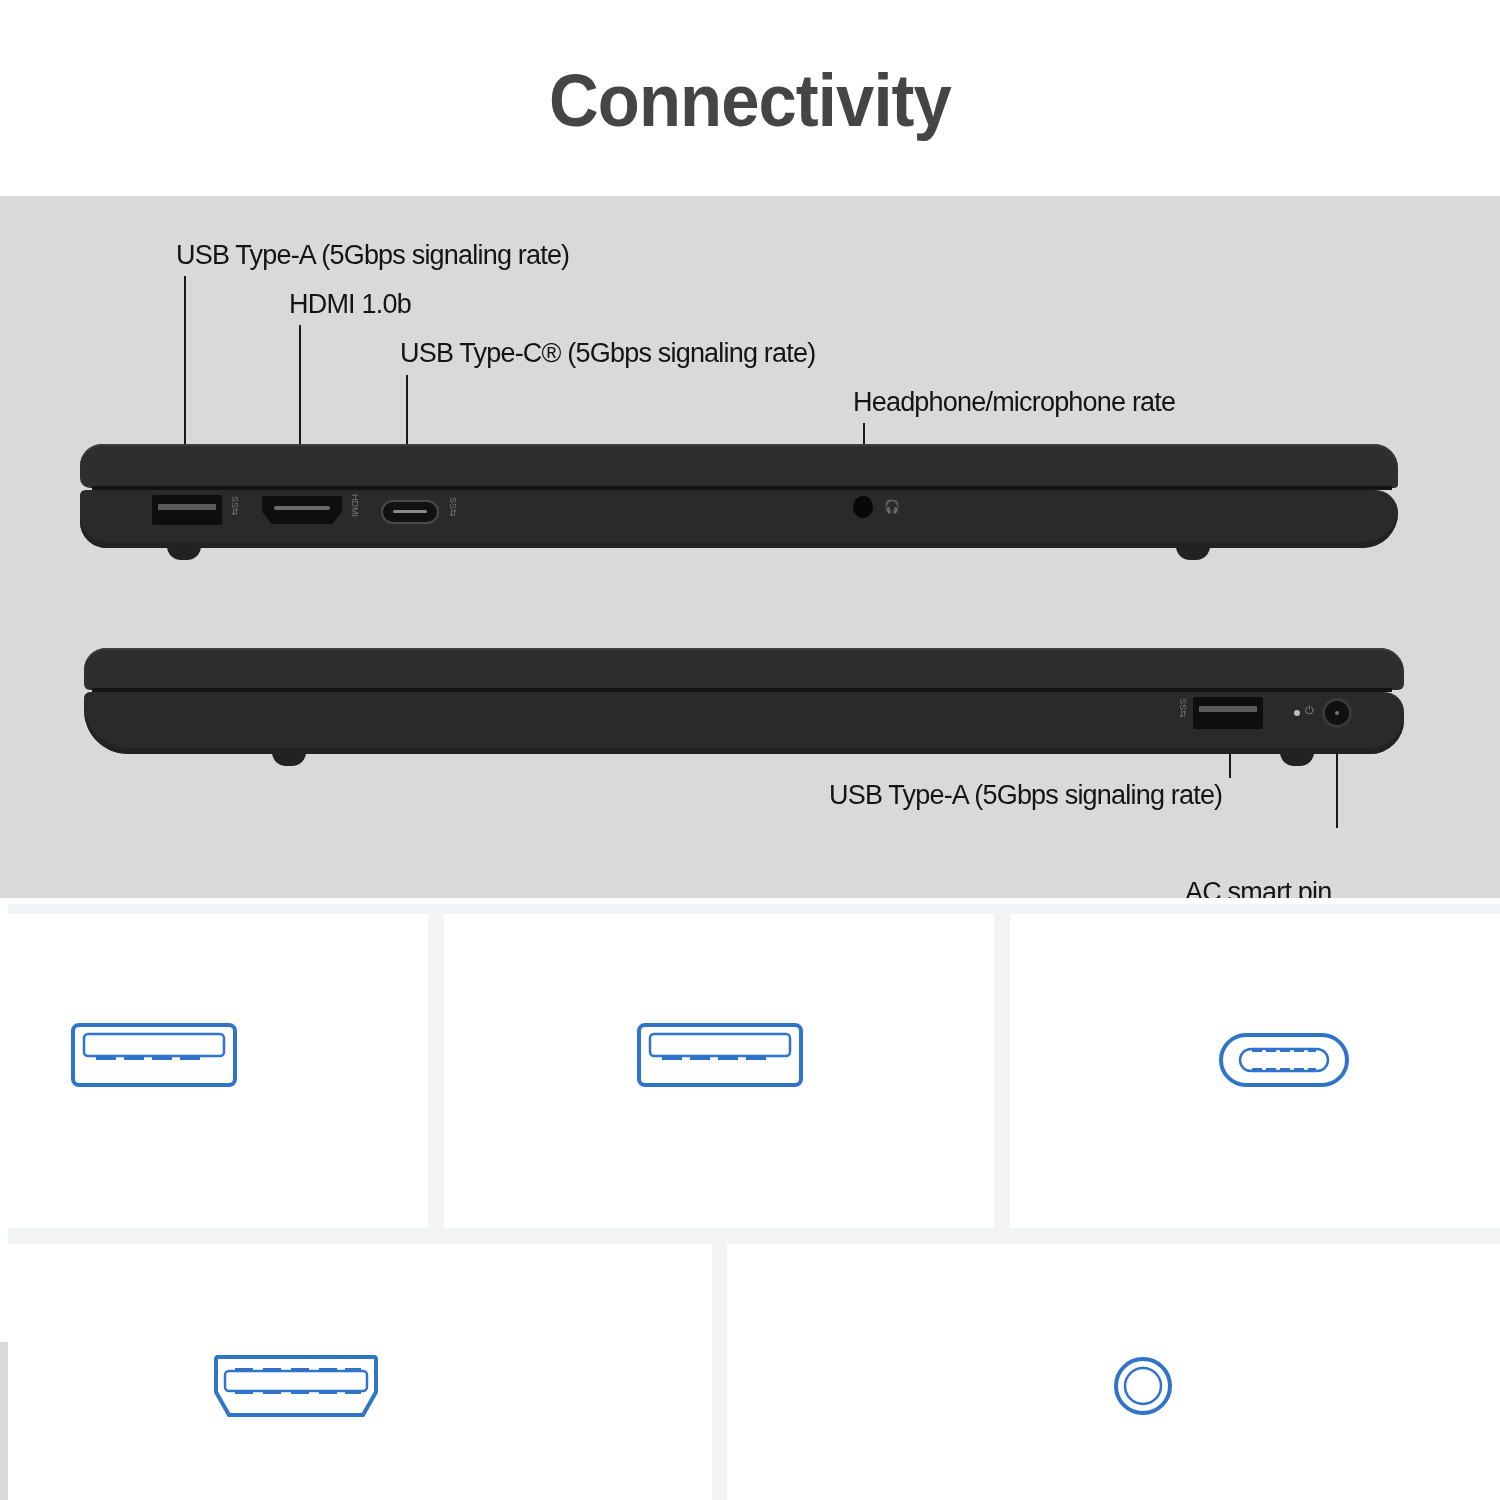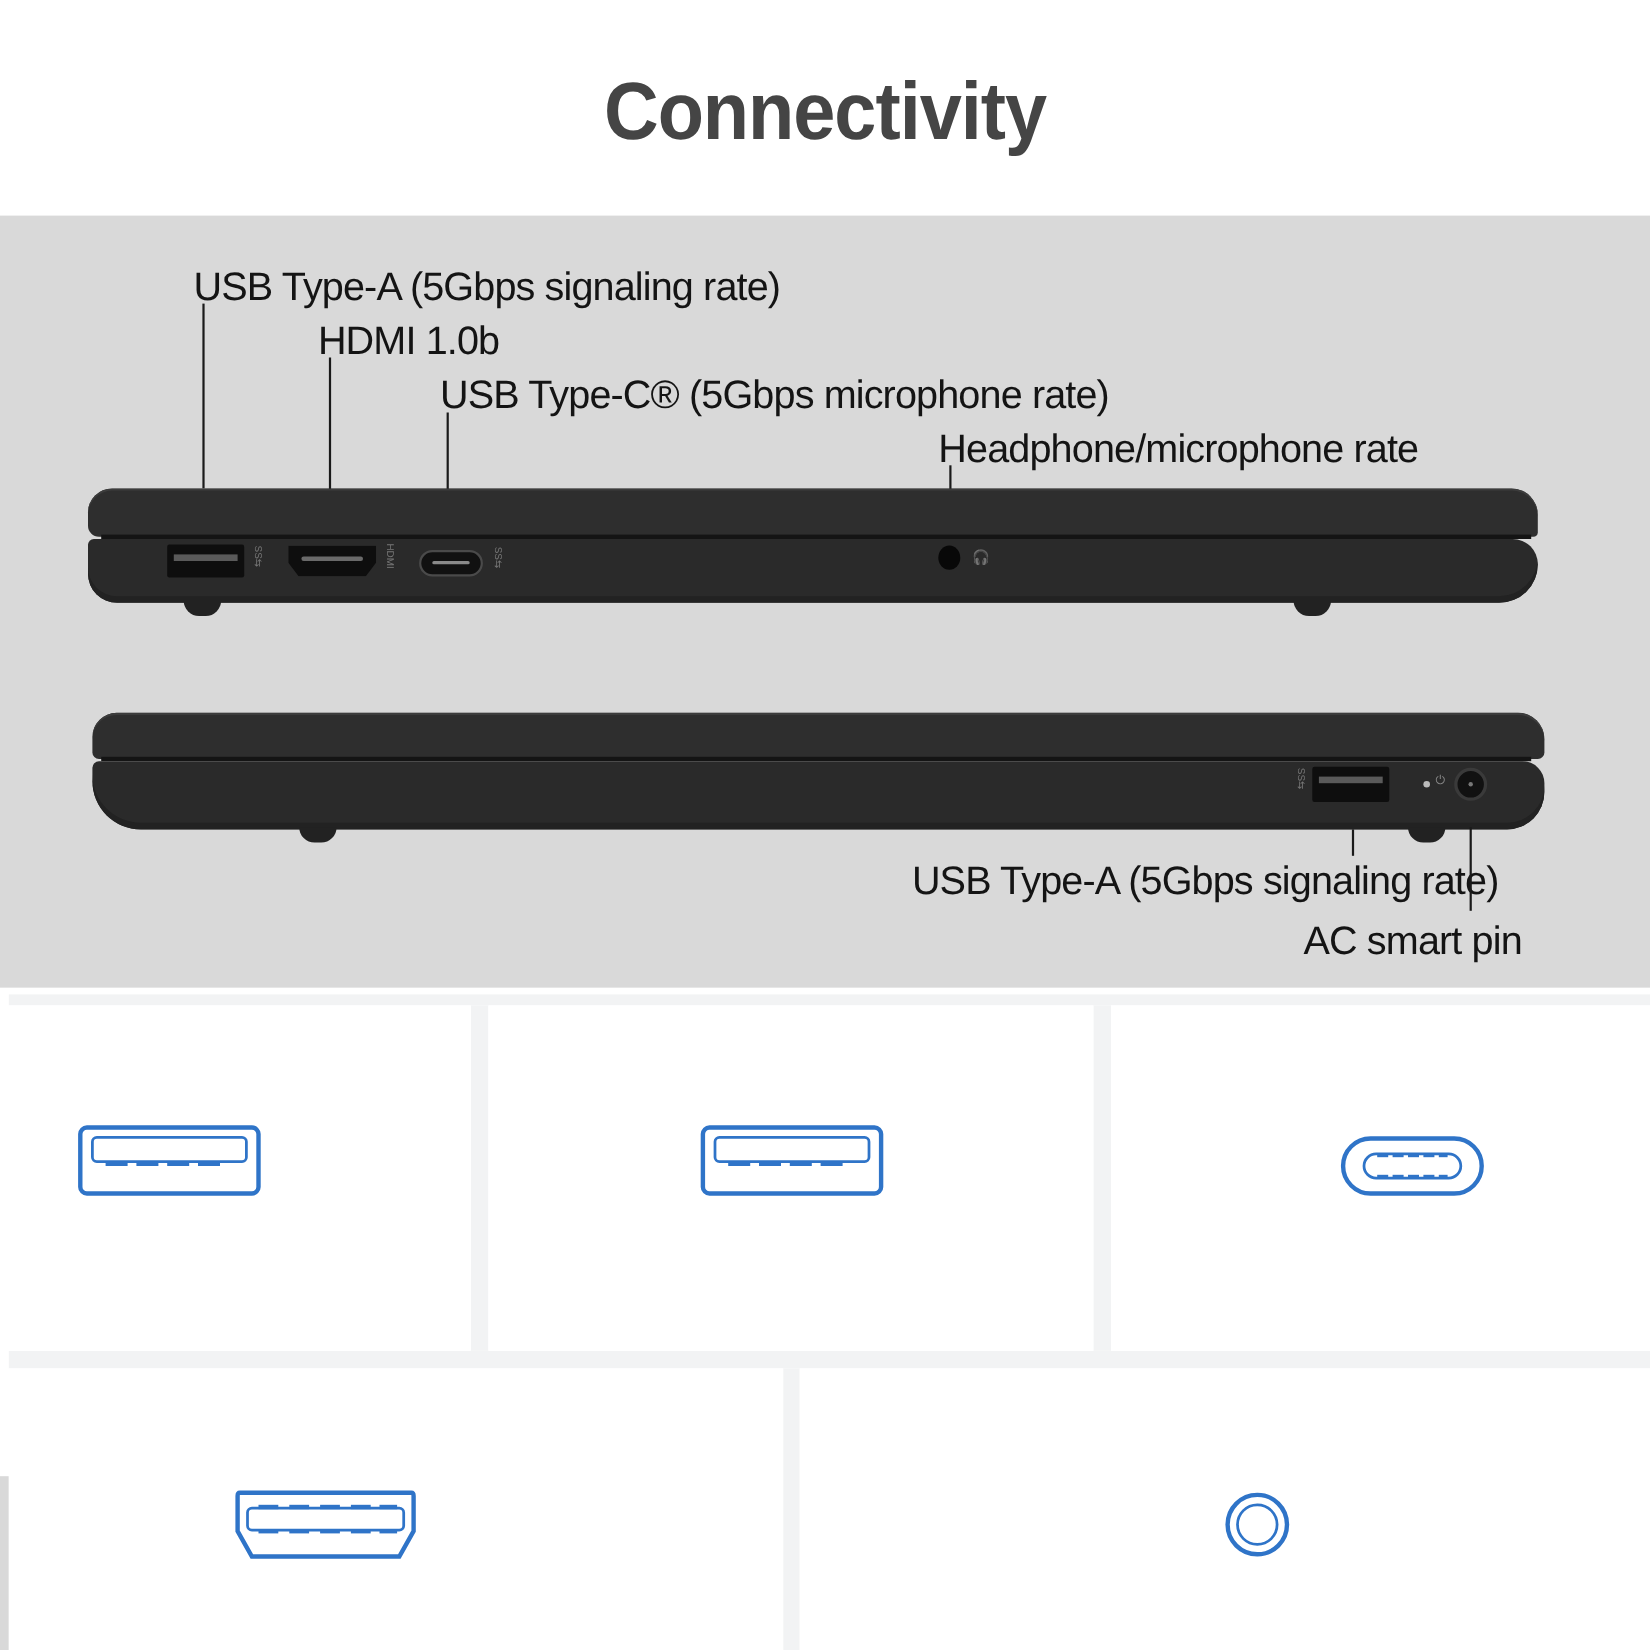--- a/index.html
+++ b/index.html
@@ -11,21 +11,21 @@
   .title {
     position: absolute; left: 0; top: 58px; width: 1500px; text-align: center;
     font-size: 74px; font-weight: bold; color: #454545; letter-spacing: -1px;
     transform: scaleX(0.93);
   }
   .band {
     position: absolute; left: 0; top: 196px; width: 1500px; height: 702px;
     background: #d9d9d9;
   }
   .label {
-    position: absolute; font-size: 36px; color: #141414; white-space: nowrap;
+    position: absolute; font-size: 27px; color: #141414; white-space: nowrap;
     letter-spacing: -0.8px;
   }
   .leader { position: absolute; width: 2px; background: #1a1a1a; }
 
   
   .laptop { position: absolute; }
   .lid {
     position: absolute; background: #2e2e2e; border-radius: 18px 20px 6px 6px;
     box-shadow: inset 0 2px 0 #3c3c3c;
   }
@@ -74,21 +74,21 @@
 <div class="title">Connectivity</div>
 
 <div class="band"></div>
 
 <div class="label" style="left:176px; top:240px;">USB Type-A (5Gbps signaling rate)</div>
 <div class="leader" style="left:184px; top:276px; height:168px;"></div>
 
 <div class="label" style="left:289px; top:289px;">HDMI 1.0b</div>
 <div class="leader" style="left:299px; top:325px; height:121px;"></div>
 
-<div class="label" style="left:400px; top:338px;">USB Type-C® (5Gbps microphone rate)</div>
+<div class="label" style="left:400px; top:338px;">USB Type-C® (5Gbps signaling rate)</div>
 <div class="leader" style="left:406px; top:375px; height:72px;"></div>
 
 <div class="label" style="left:853px; top:387px;">Headphone/microphone rate</div>
 <div class="leader" style="left:863px; top:423px; height:26px;"></div>
 
 <div class="laptop">
   <div class="lid" style="left:80px; top:444px; width:1318px; height:44px; border-radius:22px 24px 4px 10px;"></div>
   <div class="seam" style="left:92px; top:486px; width:1300px;"></div>
   <div class="base" style="left:80px; top:490px; width:1318px; height:58px; border-radius:6px 26px 40px 30px;"></div>
   <div class="foot" style="left:167px; top:546px;"></div>
@@ -119,21 +119,21 @@
 
   <div class="led" style="left:1294px; top:710px;"></div>
   <div class="glyph" style="left:1305px; top:704px; font-size:11px;">⏻</div>
   <div class="port port-ac" style="left:1322px; top:698px; width:24px; height:24px;"></div>
 </div>
 
 <div class="leader" style="left:1229px; top:754px; height:24px;"></div>
 <div class="label" style="left:829px; top:780px;">USB Type-A (5Gbps signaling rate)</div>
 
 <div class="leader" style="left:1336px; top:752px; height:76px;"></div>
-<div class="label" style="left:1185px; top:834px;text-align:center;">AC smart pin</div>
+<div class="label" style="left:1185px; top:877px;text-align:center;">AC smart pin</div>
 
 <div class="grid-bg"></div>
 <div class="strip" style="left:8px; top:904px; width:1492px; height:10px;"></div>
 <div class="strip" style="left:428px; top:914px; width:16px; height:314px;"></div>
 <div class="strip" style="left:994px; top:914px; width:16px; height:314px;"></div>
 <div class="strip" style="left:8px; top:1228px; width:1492px; height:16px;"></div>
 <div class="strip" style="left:712px; top:1244px; width:15px; height:256px;"></div>
 <div class="edge-gray"></div>
 
 <div class="panel" style="left:8px; top:914px; width:420px; height:314px;">

